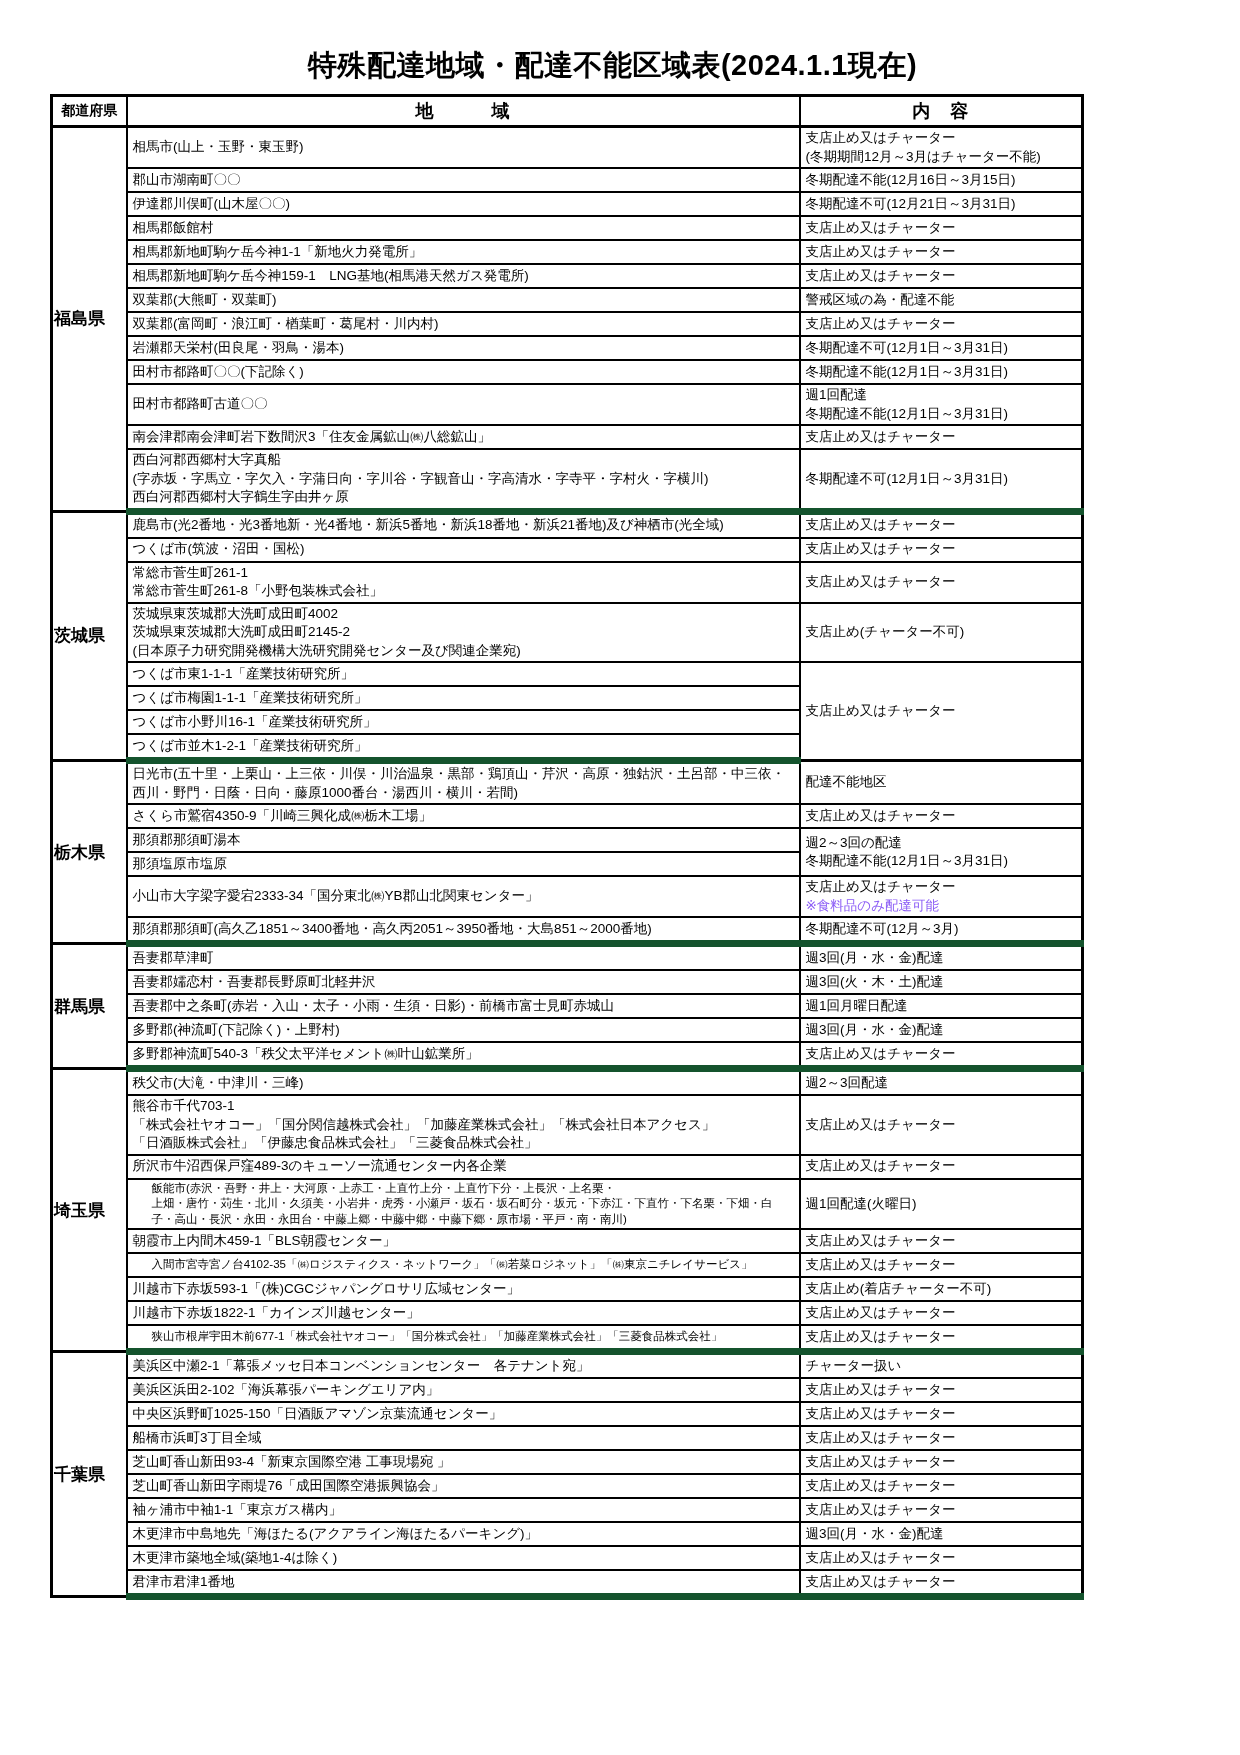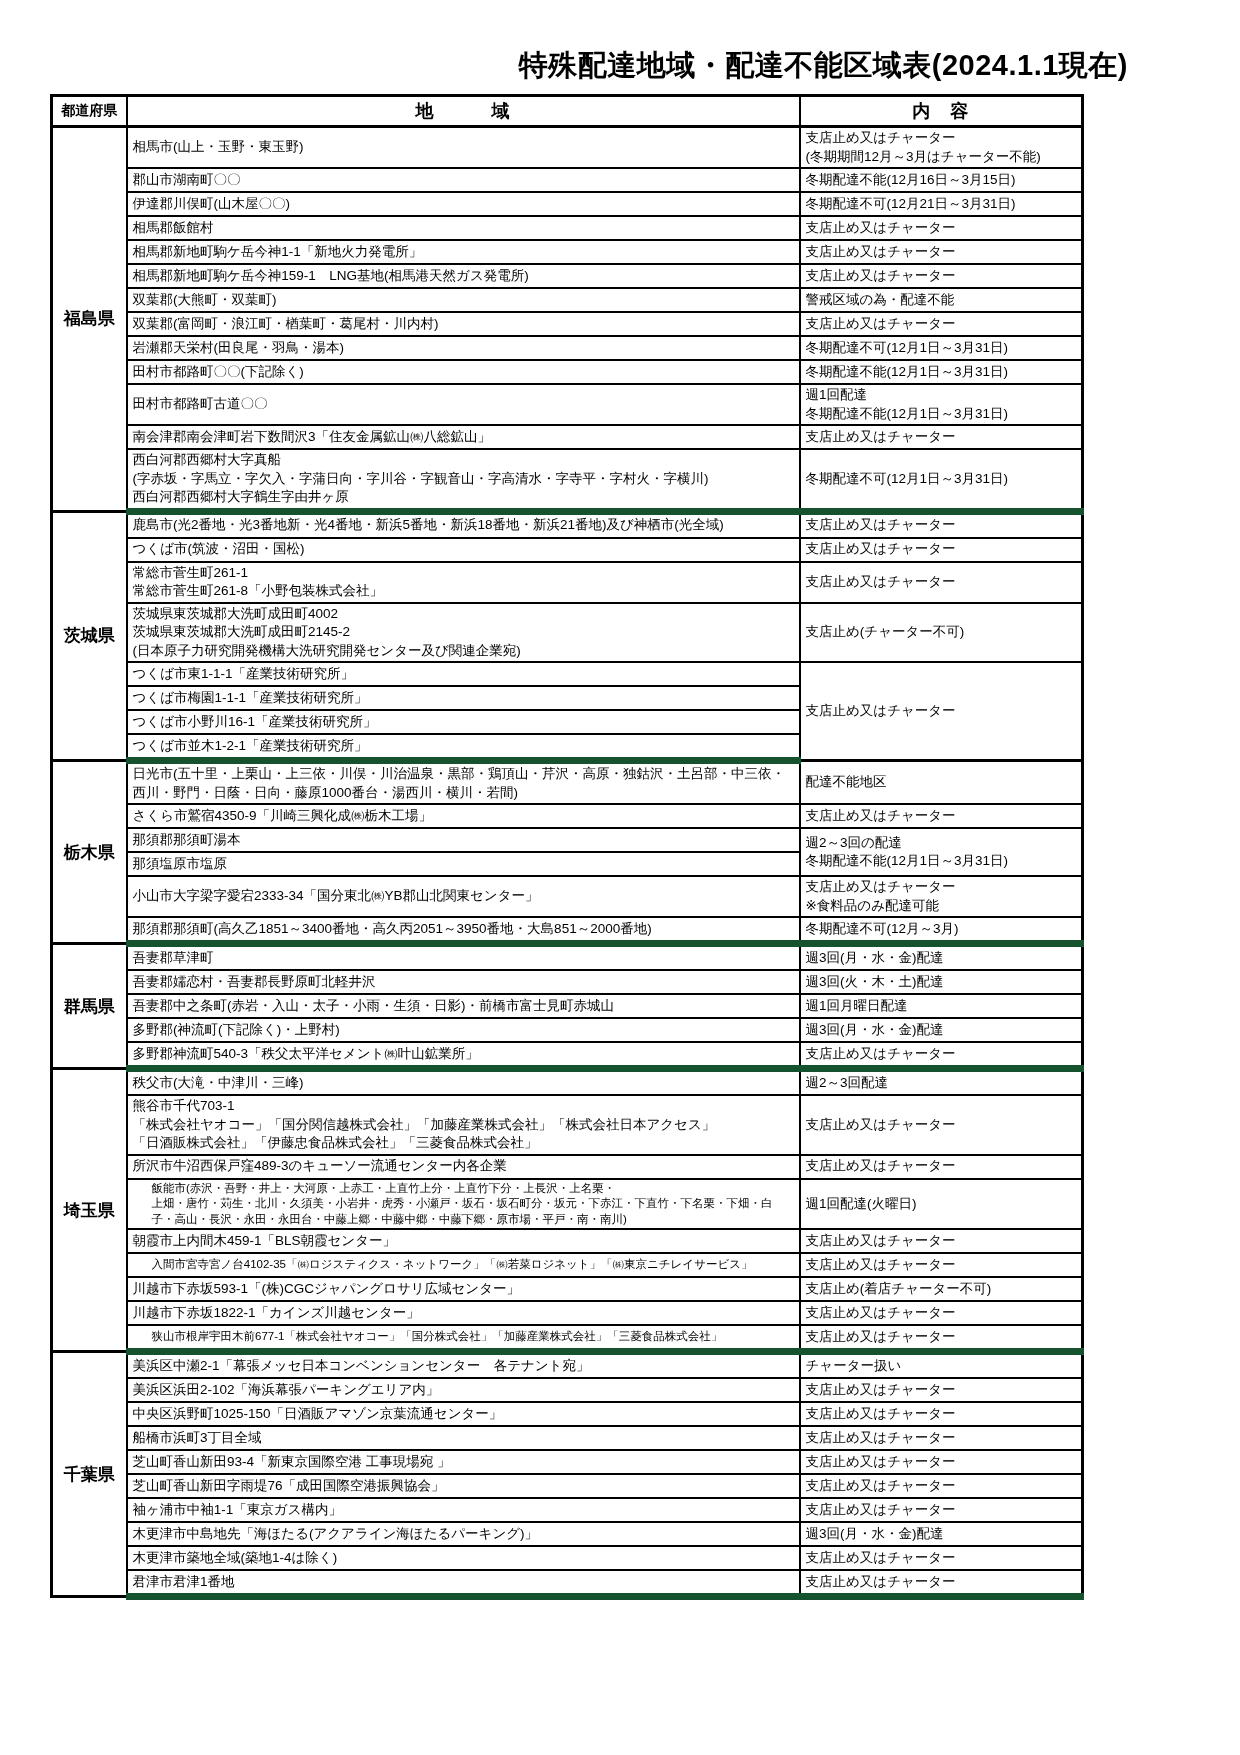--- a/index.html
+++ b/index.html
@@ -4,49 +4,49 @@
 <style>
   html,body{margin:0;padding:0;background:#ffffff;}
   body{
     width:1240px;height:1755px;position:relative;
     font-family:"Liberation Sans","DejaVu Sans",sans-serif;
     color:#000;
     -webkit-font-smoothing:antialiased;
   }
   .title{
     width:1031px;margin:46px 0 8px 97px;
-    text-align:right;font-size:29px;font-weight:bold;
+    text-align:center;font-size:29px;font-weight:bold;
     letter-spacing:0.5px;white-space:nowrap;
   }
   table.main{
     border-collapse:collapse;table-layout:fixed;
     width:1031px;margin-left:50px;
     border:3px solid #000;
   }
   col.c-pref{width:75px;}
   col.c-area{width:673px;}
   col.c-cont{width:283px;}
   th,td{border:2px solid #000;vertical-align:middle;}
   thead th{
     border-bottom:3px solid #000;
     text-align:center;font-weight:bold;
     padding:2px 0;height:20px;
   }
   th.h-pref{font-size:14px;}
   th.h-area,th.h-cont{font-size:18px;letter-spacing:1px;}
   td.pref{
-    font-size:17px;font-weight:bold;text-align:center;
+    font-size:17px;font-weight:bold;text-align:left;
     border-bottom:3px solid #000;
   }
   td.area,td.content{
     font-size:13.5px;line-height:18.5px;
     padding:1px 5px;height:20px;
   }
   td.area.small{font-size:11.5px;line-height:15.5px;padding-left:24px;}
-  td.content div.gray{color:#000000;}
+  td.content div.gray{color:#8b5cf6;}
   tr.sec-end td{border-bottom:7px solid #14532d;}
   td.span-end{border-bottom:3px solid #000;}
 </style>
 </head>
 <body>
 
 <div class="title">特殊配達地域・配達不能区域表(2024.1.1現在)</div>
 
 <table class="main">
   <colgroup>

